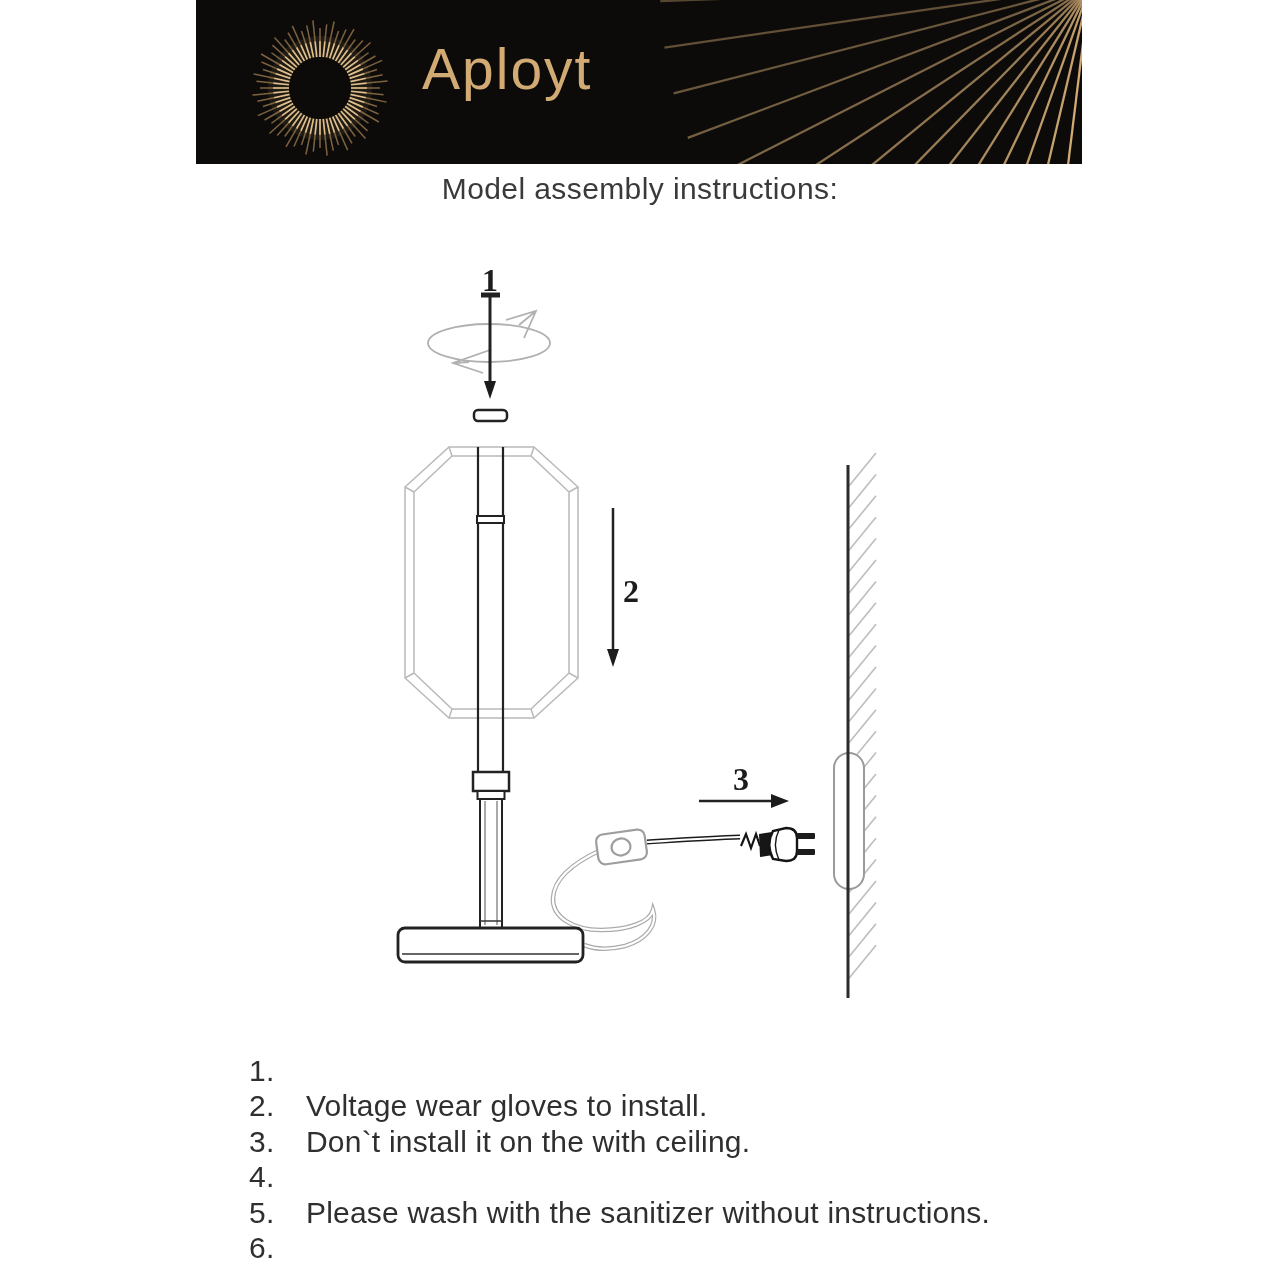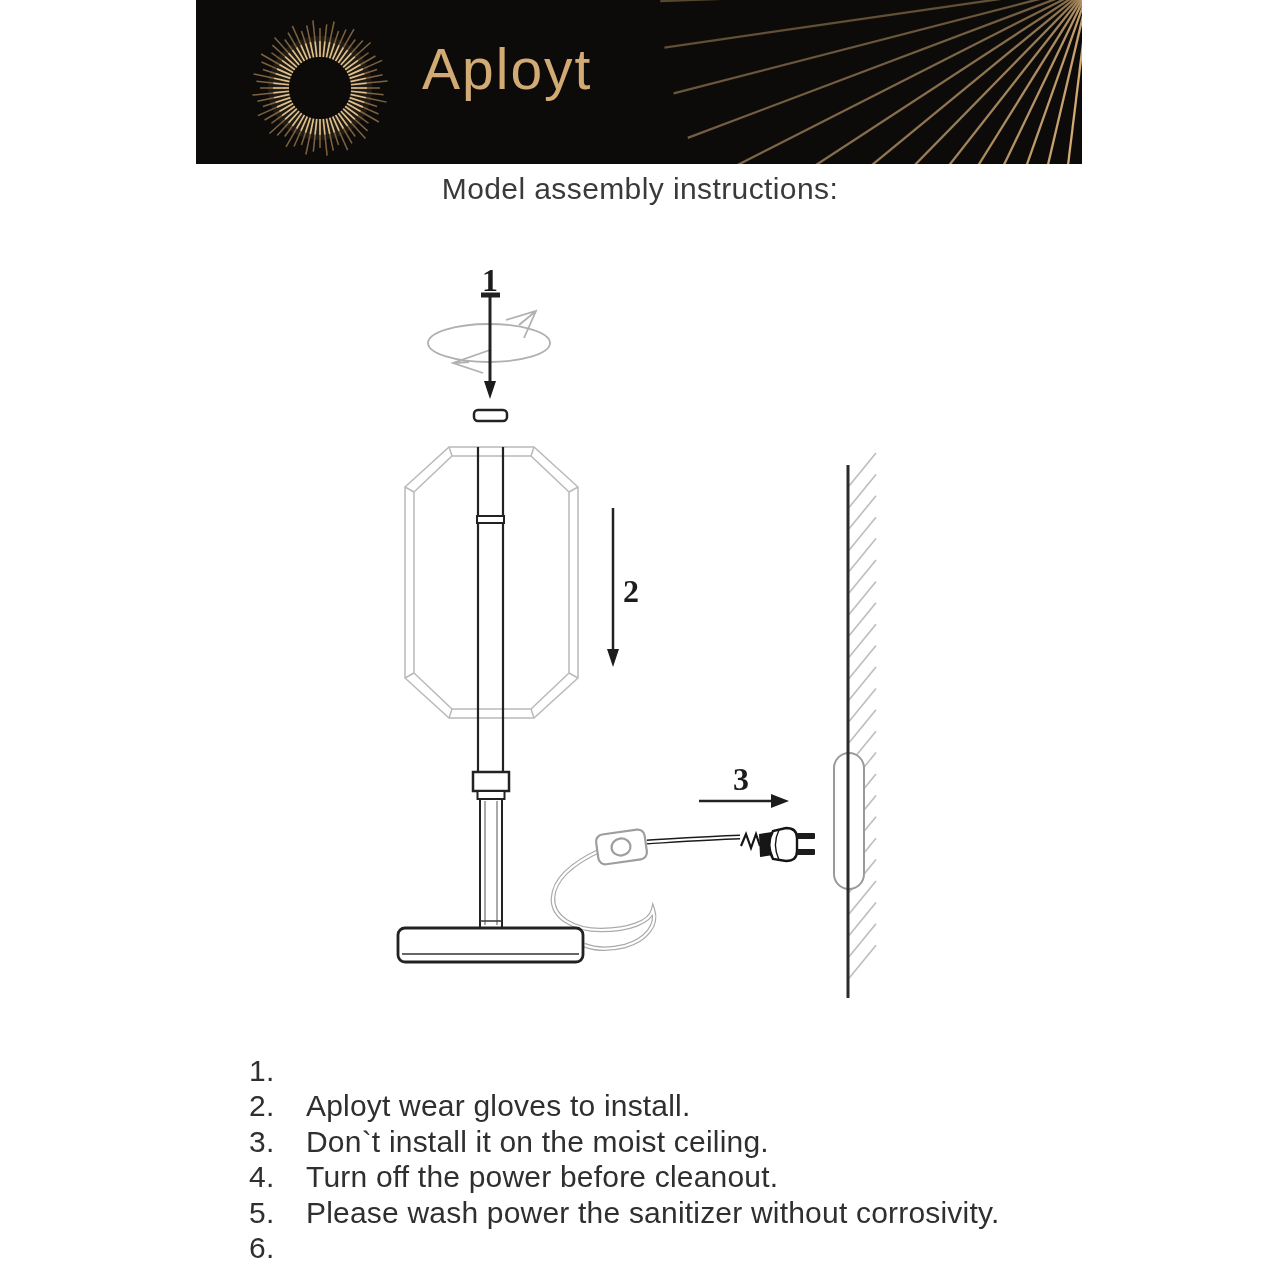--- a/index.html
+++ b/index.html
@@ -294,32 +294,31 @@
     <rect x="834" y="753" width="30" height="136" rx="15" fill="#ffffff" stroke="#9a9a9a" stroke-width="2"></rect>
     <line x1="848" y1="465" x2="848" y2="998" stroke="#2b2b2b" stroke-width="3"></line>
   </svg>
 
   <div class="instructions">
     <div class="item">
       <span class="num">1.</span>
     </div>
     <div class="item">
       <span class="num">2.</span>
-      <span class="txt">Aployt wear gloves to install.</span>
+      <span class="txt">Voltage wear gloves to install.</span>
     </div>
     <div class="item">
       <span class="num">3.</span>
-      <span class="txt">Don`t install it on the moist ceiling.</span>
+      <span class="txt">Don`t install it on the with ceiling.</span>
     </div>
     <div class="item">
       <span class="num">4.</span>
-      <span class="txt">Turn off the power before cleanout.</span>
     </div>
     <div class="item">
       <span class="num">5.</span>
-      <span class="txt">Please wash power the sanitizer without corrosivity.</span>
+      <span class="txt">Please wash with the sanitizer without instructions.</span>
     </div>
     <div class="item">
       <span class="num">6.</span>
     </div>
   </div>
 
 </div>
 
 </body></html>

